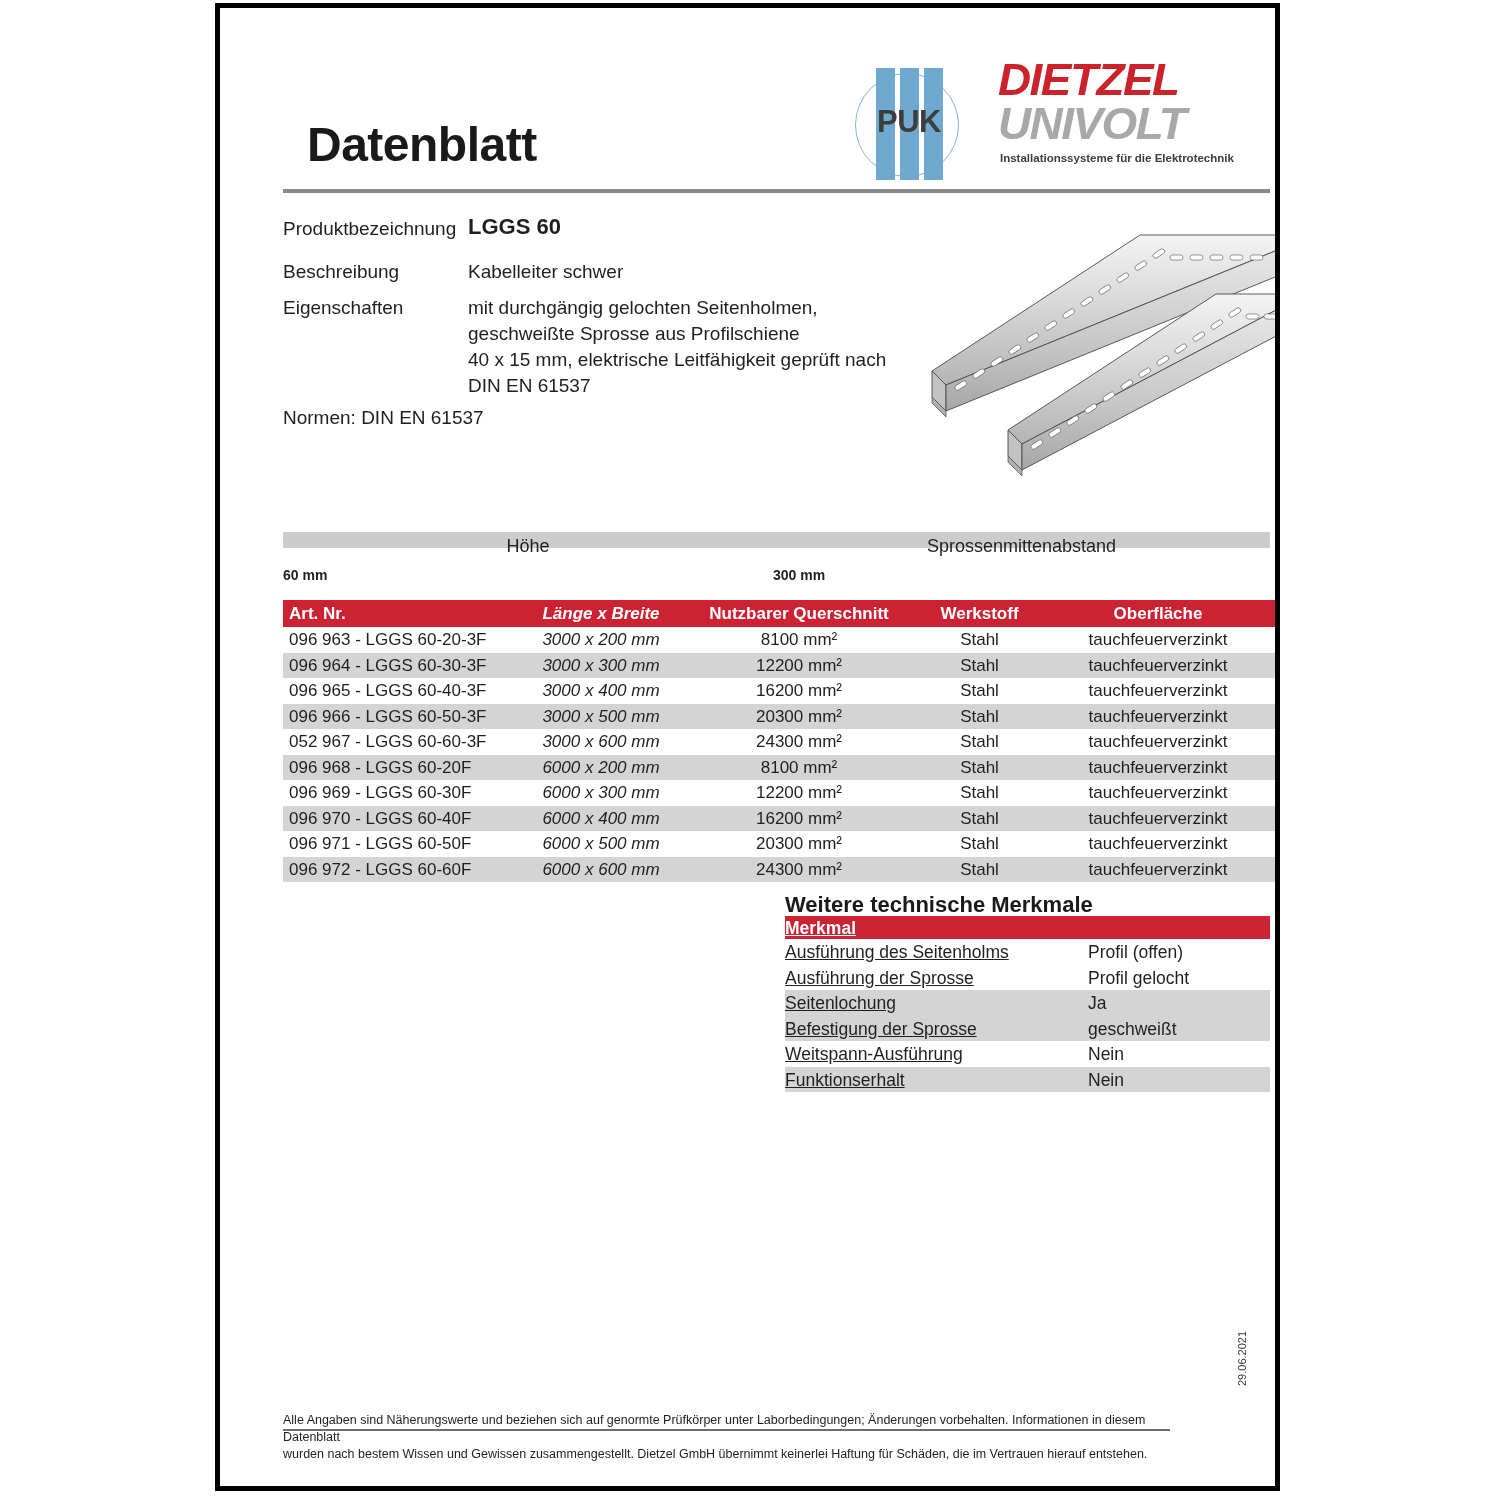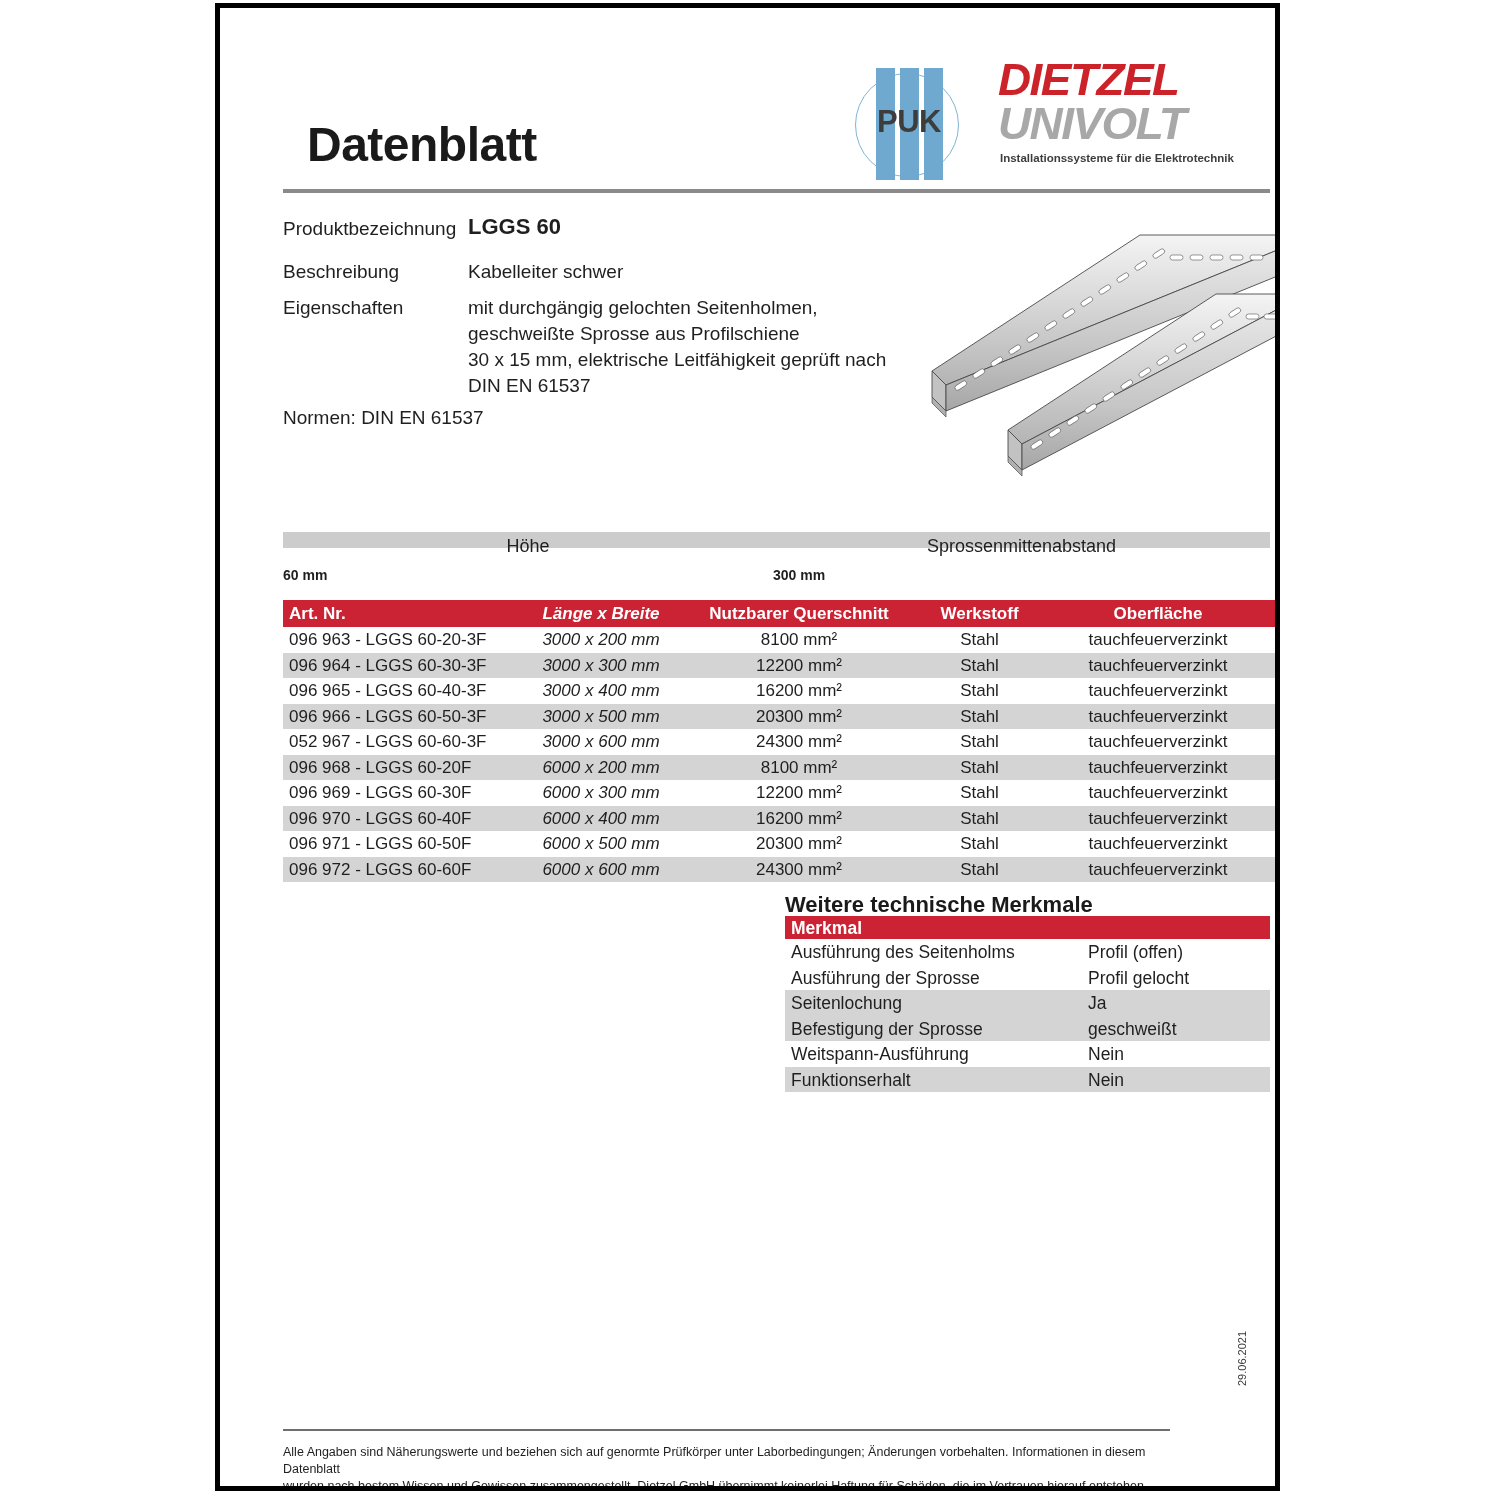--- a/index.html
+++ b/index.html
@@ -262,36 +262,36 @@
     top: 3px;
     font-size: 17.5px;
     color: #1f1f1f;
     white-space: nowrap;
   }
   .mk-row.head .mk-cell {
     color: #ffffff;
     font-weight: bold;
     top: 1.5px;
   }
-  .mk-name { left: 6px; }
+  .mk-name { left: 0; text-decoration: underline; }
   .mk-val  { left: 303px; }
 
   
   .footer-rule {
     position: absolute;
     left: 63px;
     top: 1421px;
     width: 887px;
     height: 2px;
     background: #6e6e6e;
   }
   .footer-text {
     position: absolute;
     left: 63px;
-    top: 1436px;
+    top: 1404px;
     width: 900px;
     font-size: 12.5px;
     line-height: 17px;
     color: #1f1f1f;
   }
   .footer-date {
     position: absolute;
     left: 1016px;
     top: 1378px;
     font-size: 11px;
@@ -327,21 +327,21 @@
     <div class="field-label lbl-prod">Produktbezeichnung</div>
     <div class="field-value bold val-prod">LGGS 60</div>
 
     <div class="field-label lbl-besch">Beschreibung</div>
     <div class="field-value val-besch">Kabelleiter schwer</div>
 
     <div class="field-label lbl-eig">Eigenschaften</div>
     <div class="field-value val-eig">
       <div>mit durchgängig gelochten Seitenholmen,</div>
       <div>geschweißte Sprosse aus Profilschiene</div>
-      <div>30 x 15 mm, elektrische Leitfähigkeit geprüft nach</div>
+      <div>40 x 15 mm, elektrische Leitfähigkeit geprüft nach</div>
       <div>DIN EN 61537</div>
     </div>
 
     <div class="field-label lbl-norm">Normen:  DIN EN 61537</div>
 
     <svg class="product-img" viewBox="0 0 360 290">
       <defs>
         <linearGradient id="steelA" x1="0" y1="0" x2="0" y2="1">
           <stop offset="0%" stop-color="#f4f4f4"></stop>
           <stop offset="45%" stop-color="#d8d8d8"></stop>

